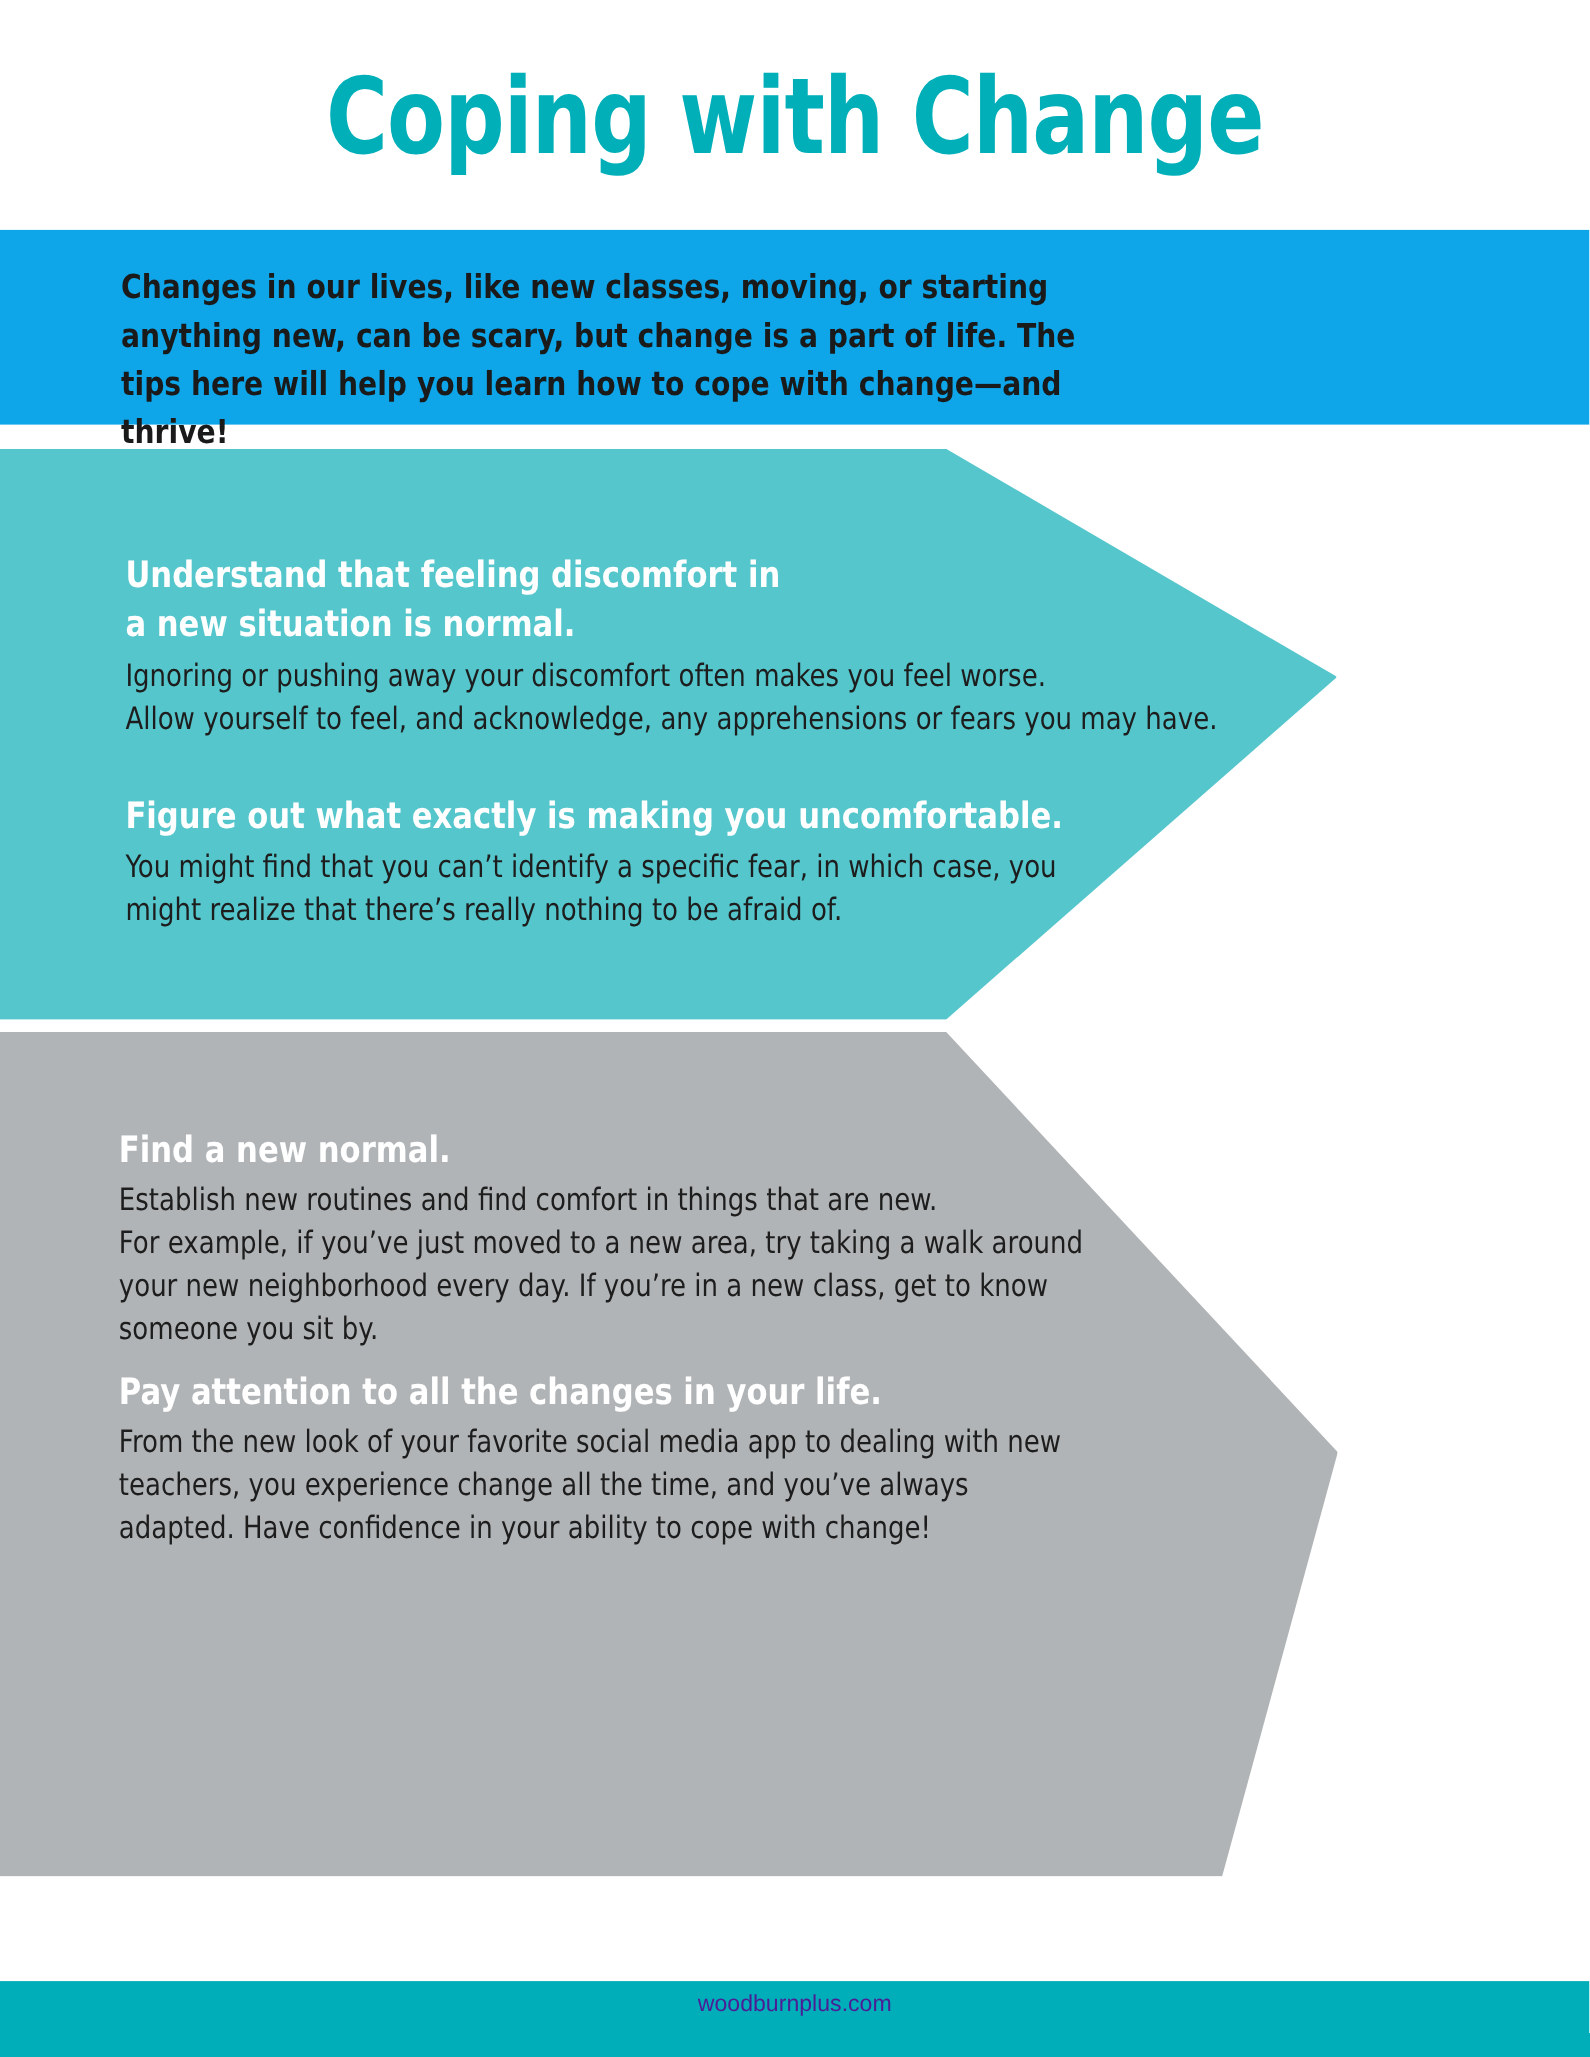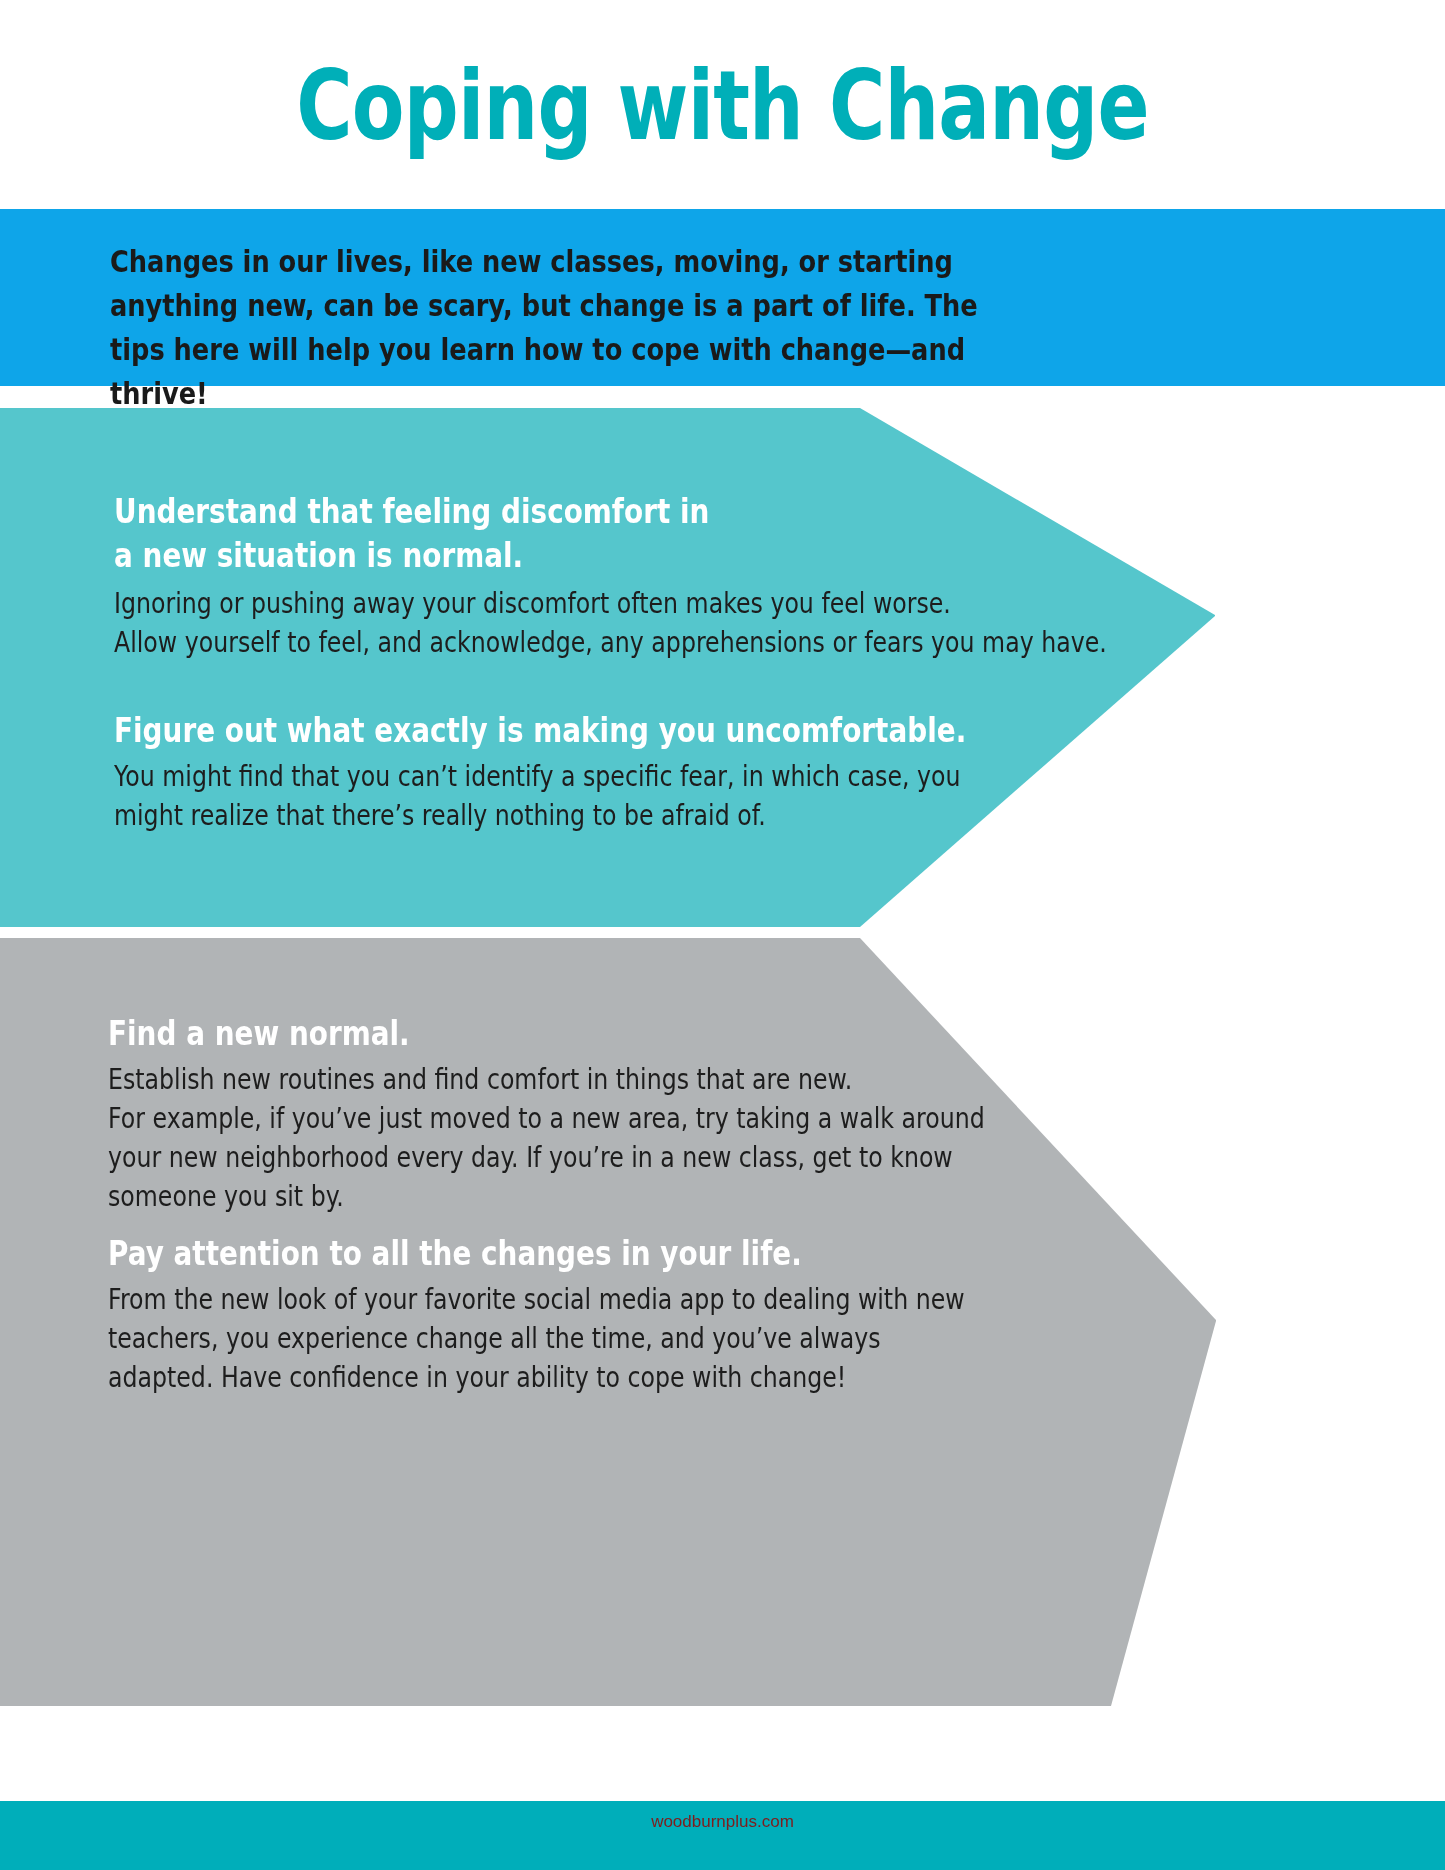--- a/index.html
+++ b/index.html
@@ -66,21 +66,21 @@
   .chevron .shape {
     position: absolute;
     left: 0;
     top: 0;
     width: 1445px;
     height: 100%;
   }
   .chevron .content {
     position: absolute;
     left: 0;
-    top: 4px;
+    top: 15px;
     width: 1100px;
     height: 100%;
     padding-left: 16px;
   }
 
   #section-teal {
     top: 408px;
     height: 519px;
   }
   #section-teal .shape {
@@ -139,23 +139,23 @@
     width: 1445px;
     height: 69px;
     background: #00AEBA;
   }
   #footer-url {
     position: absolute;
     left: 0;
     top: 9px;
     width: 1445px;
     text-align: center;
-    color: #7f1d1d;
+    color: #4c1d95;
     font-family: "Liberation Sans", sans-serif;
-    font-size: 17px;
+    font-size: 21px;
     line-height: 24px;
   }
 </style>
 </head>
 <body>
 
 <div id="poster-title">Coping with Change</div>
 
 <div id="intro-band">
   <div id="intro-text">Changes in our lives, like new classes, moving, or starting anything new, can be scary, but change is a part of life. The tips here will help you learn how to cope with change—and thrive!</div>

